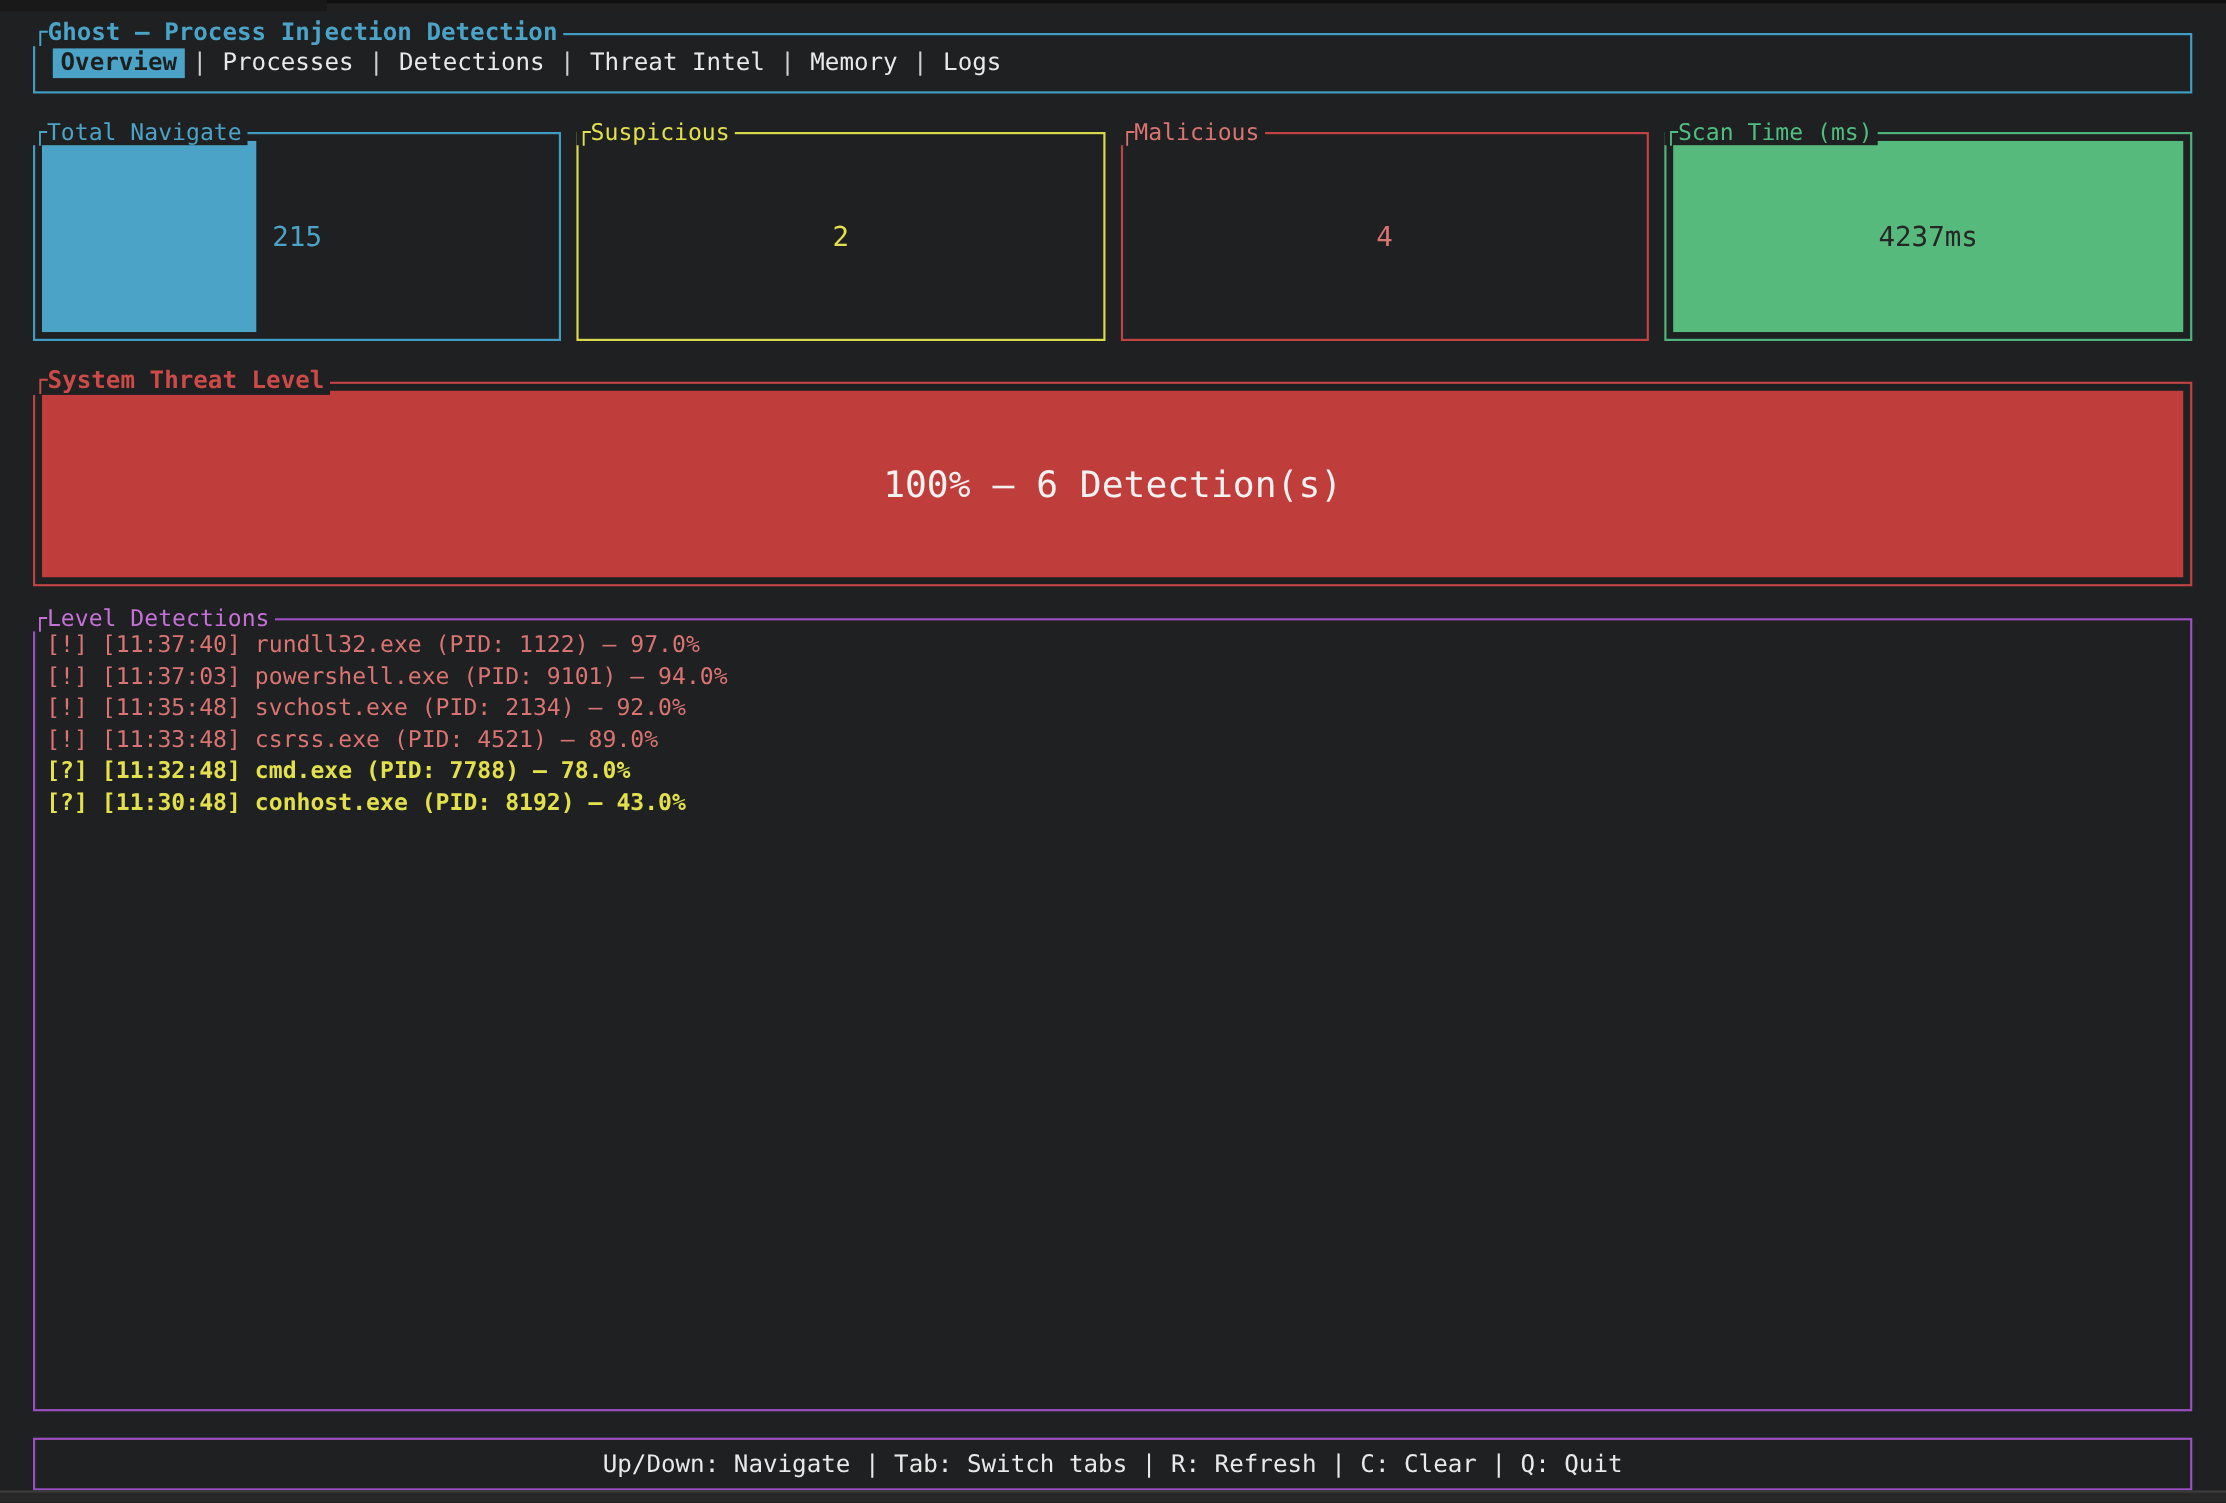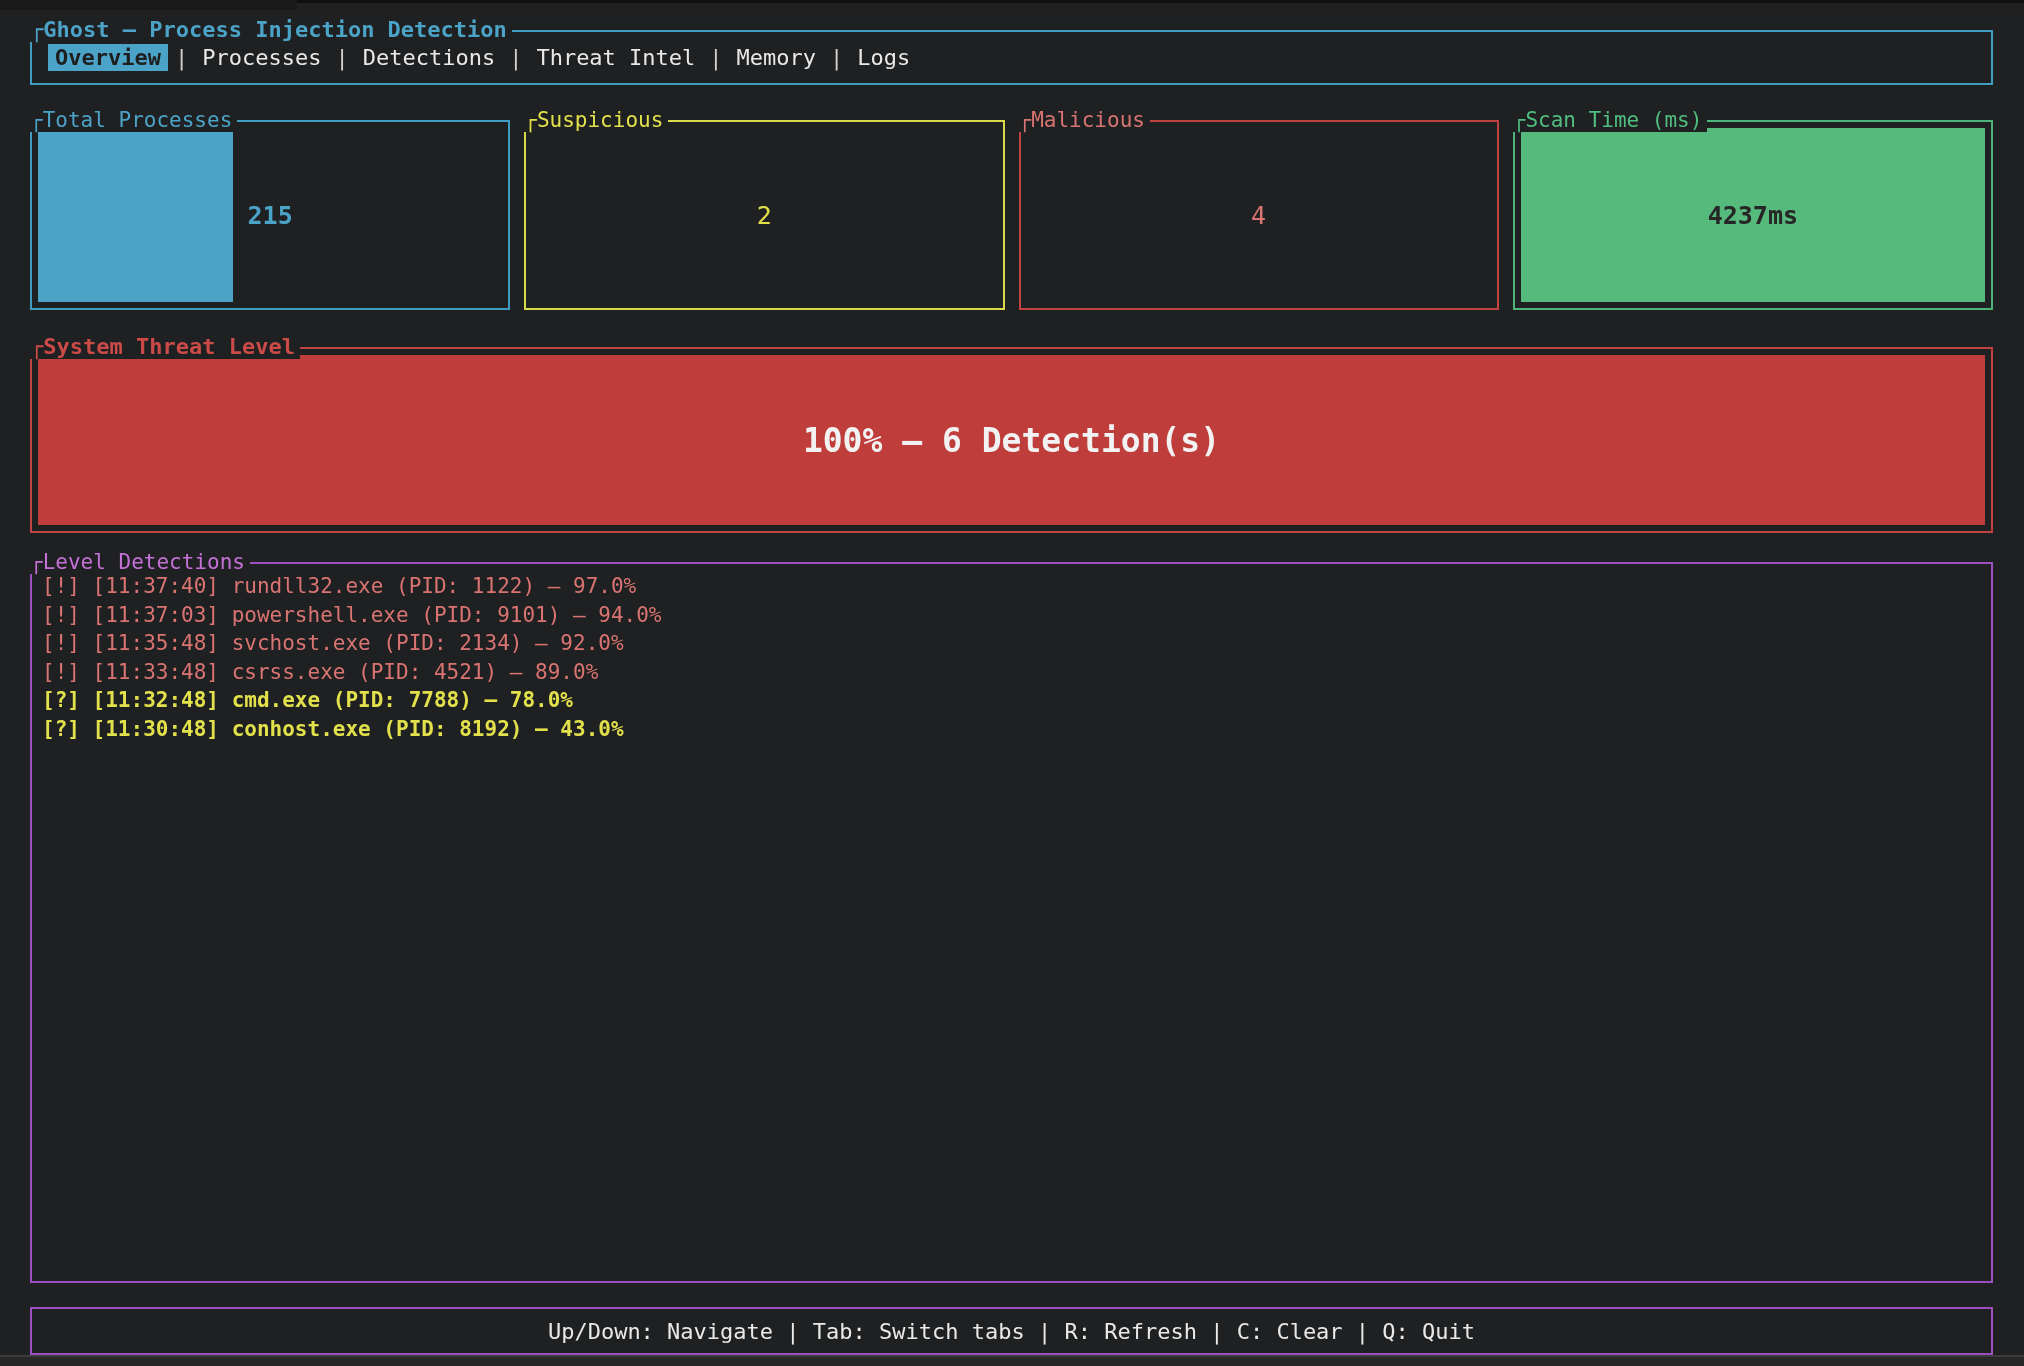--- a/index.html
+++ b/index.html
@@ -54,21 +54,21 @@
 
   
   .stats{display:flex;gap:14px;margin-top:35px;height:190px;}
   .stat{flex:1 1 0;}
   .stat .inner{position:absolute;inset:6px;display:flex;align-items:center;justify-content:center;}
   .stat-cyan{border-color:var(--cyan-border);} .stat-cyan .panel-title{color:var(--cyan);}
   .stat-yellow{border-color:#d8d84a;} .stat-yellow .panel-title{color:var(--yellow);}
   .stat-red{border-color:var(--red-border);} .stat-red .panel-title{color:var(--salmon);}
   .stat-green{border-color:var(--green-border);} .stat-green .panel-title{color:#50be80;}
 
-  .gauge{position:absolute;inset:6px;overflow:hidden;font-weight:bold;}
+  .gauge{position:absolute;inset:6px;overflow:hidden;}
   .gauge .fill{position:absolute;left:0;top:0;bottom:0;}
   .gauge .glabel{position:absolute;inset:0;display:flex;align-items:center;justify-content:center;font-size:25px;}
   .gauge-cyan .fill{background:var(--cyan);}
   .gauge-cyan .glabel{color:var(--cyan);}
   .gauge-green .fill{background:var(--green);}
   .gauge-green .glabel{color:var(--dark-text);}
   .num{font-size:25px;}
   .num-yellow{color:var(--yellow);}
   .num-red{color:var(--salmon);}
 
@@ -112,21 +112,21 @@
       <span class="tab-sep">|</span>
       <span class="tab">Memory</span>
       <span class="tab-sep">|</span>
       <span class="tab">Logs</span>
     </div>
   </div>
 
   <div class="stats">
 
     <div class="panel stat stat-cyan">
-      <div class="panel-title">Total Processes</div>
+      <div class="panel-title">Total Navigate</div>
       <div class="gauge gauge-cyan">
         <div class="fill" style="width: 42%;"></div>
         <div class="glabel">215</div>
       </div>
     </div>
 
     <div class="panel stat stat-yellow">
       <div class="panel-title">Suspicious</div>
       <div class="inner">
         <span class="num num-yellow">2</span>

